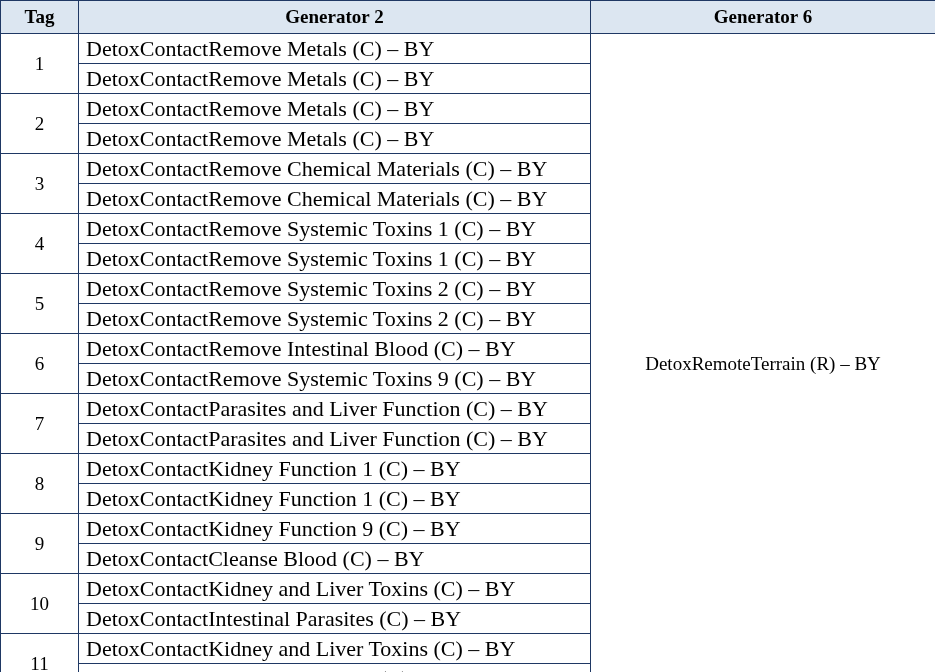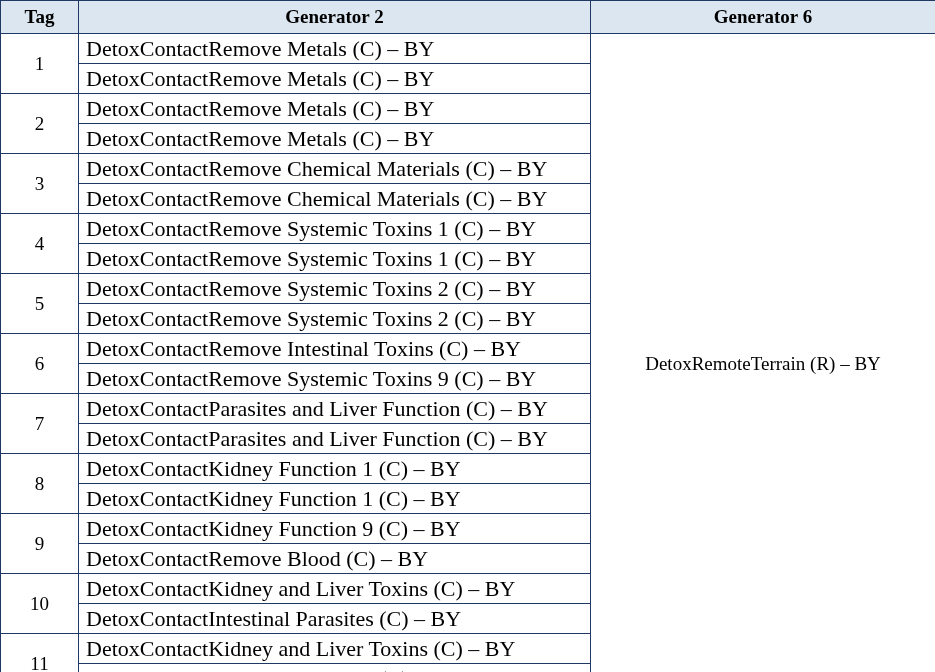--- a/index.html
+++ b/index.html
@@ -118,21 +118,21 @@
       <tr>
         <td class="tag-cell">5</td>
         <td class="gen1-cell">
           <div class="line">DetoxContactRemove Systemic Toxins 2 (C) – BY</div>
           <div class="line">DetoxContactRemove Systemic Toxins 2 (C) – BY</div>
         </td>
       </tr>
       <tr>
         <td class="tag-cell">6</td>
         <td class="gen1-cell">
-          <div class="line">DetoxContactRemove Intestinal Toxins (C) – BY</div>
+          <div class="line">DetoxContactRemove Intestinal Blood (C) – BY</div>
           <div class="line">DetoxContactRemove Systemic Toxins 9 (C) – BY</div>
         </td>
       </tr>
       <tr>
         <td class="tag-cell">7</td>
         <td class="gen1-cell">
           <div class="line">DetoxContactParasites and Liver Function (C) – BY</div>
           <div class="line">DetoxContactParasites and Liver Function (C) – BY</div>
         </td>
       </tr>
@@ -140,21 +140,21 @@
         <td class="tag-cell">8</td>
         <td class="gen1-cell">
           <div class="line">DetoxContactKidney Function 1 (C) – BY</div>
           <div class="line">DetoxContactKidney Function 1 (C) – BY</div>
         </td>
       </tr>
       <tr>
         <td class="tag-cell">9</td>
         <td class="gen1-cell">
           <div class="line">DetoxContactKidney Function 9 (C) – BY</div>
-          <div class="line">DetoxContactRemove Blood (C) – BY</div>
+          <div class="line">DetoxContactCleanse Blood (C) – BY</div>
         </td>
       </tr>
       <tr>
         <td class="tag-cell">10</td>
         <td class="gen1-cell">
           <div class="line">DetoxContactKidney and Liver Toxins (C) – BY</div>
           <div class="line">DetoxContactIntestinal Parasites (C) – BY</div>
         </td>
       </tr>
       <tr>

